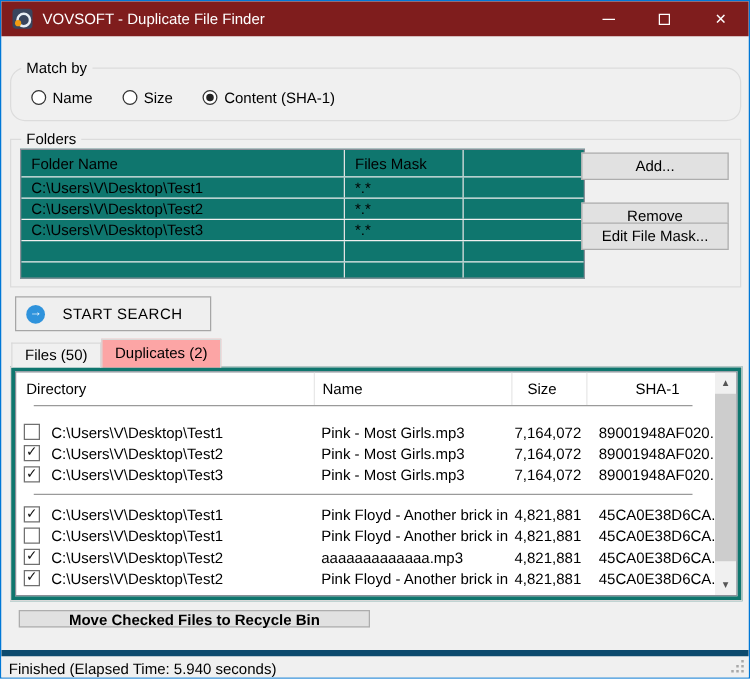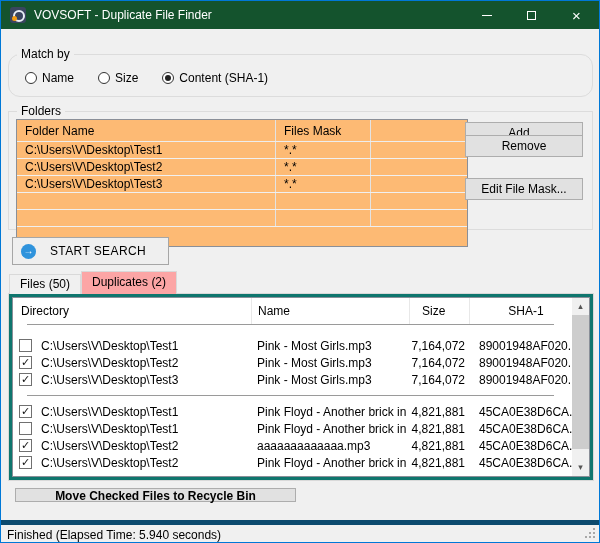--- a/index.html
+++ b/index.html
@@ -3,21 +3,21 @@
 <meta charset="utf-8">
 <style>
   * { margin:0; padding:0; box-sizing:border-box; }
   html,body { background:#fff; }
   body { width:600px; height:543px; font-family:"Liberation Sans", sans-serif; font-size:12px; color:#000; }
 
   .window { position:relative; width:600px; height:543px; background:#f0f0f0;
             border:1px solid #0078d7; overflow:hidden; }
 
   
-  .titlebar { height:28px; background:#14532d; display:flex; align-items:center; color:#fff; }
+  .titlebar { height:28px; background:#7f1d1d; display:flex; align-items:center; color:#fff; }
   .app-icon { position:relative; width:16px; height:16px; margin:0 8px 0 9px;
               background:#39455e; border-radius:3px; flex:0 0 auto; }
   .app-icon::before { content:""; position:absolute; left:3px; top:3px; width:8px; height:8px;
               border:2px solid #e8eef5; border-radius:50%; }
   .app-icon::after { content:""; position:absolute; left:2px; bottom:2px; width:5px; height:5px;
               background:#f39c12; border-radius:50%; }
   .title-text { font-size:12px; white-space:nowrap; }
   .win-controls { margin-left:auto; display:flex; height:100%; }
   .win-ctrl { width:45px; height:100%; display:flex; align-items:center; justify-content:center; }
   .glyph-min { width:10px; height:1px; background:#fff; display:block; }
@@ -35,22 +35,22 @@
   #folders-group { left:7px; top:110px; width:585px; height:119px; }
 
   .radio-row { display:flex; margin:16px 0 0 16px; }
   .radio-opt { display:flex; align-items:center; margin-right:24px; cursor:default; }
   .radio-circle { width:12px; height:12px; border:1px solid #333; border-radius:50%;
                   background:#fff; margin-right:5px; position:relative; flex:0 0 auto; }
   .radio-circle.selected::after { content:""; position:absolute; left:2px; top:2px;
                   width:6px; height:6px; border-radius:50%; background:#222; }
 
   
-  .folders-table { position:absolute; left:7px; top:7px; width:452px; height:128px;
-                   background:#fdba74; border:1px solid #8a8f98; overflow:hidden; }
+  .folders-table { position:absolute; left:7px; top:7px; width:452px; height:104px;
+                   background:#0f766e; border:1px solid #8a8f98; overflow:hidden; }
   .f-header, .f-row { display:grid; grid-template-columns:258px 95px 1fr; }
   .f-header { height:22px; line-height:22px; border-bottom:1px solid #ededed; }
   .f-row { height:17px; line-height:16px; border-bottom:1px solid #f0f0f0; }
   .f-cell { padding-left:8px; overflow:hidden; white-space:nowrap; height:100%; }
   .f-cell.c2, .f-cell.c3 { border-left:1px solid #e3e3e3; }
 
   .side-btn { position:absolute; right:9px; width:118px; height:22px; }
   .win-btn { background:#e1e1e1; border:1px solid #adadad; color:#000;
              font-family:"Liberation Sans", sans-serif; font-size:12px; cursor:default; }
 
@@ -178,21 +178,21 @@
           </div>
           <div class="f-row">
             <div class="f-cell c1"></div>
             <div class="f-cell c2"></div>
             <div class="f-cell c3"></div>
           </div>
         </div>
     </div>
     <div id="folders-buttons">
         <button class="win-btn side-btn" style="top: 10px;">Add...</button>
-        <button class="win-btn side-btn" style="top: 23px; margin-left: 32px;">Remove</button>
+        <button class="win-btn side-btn" style="top: 50px; margin-left: 32px;">Remove</button>
         <button class="win-btn side-btn" style="top: 66px;">Edit File Mask...</button>
       </div>
   </div>
 
   <button class="win-btn" id="start-btn">
     <span class="start-icon">→</span>
     <span class="start-label">START SEARCH</span>
   </button>
 
   <div id="tabs">

